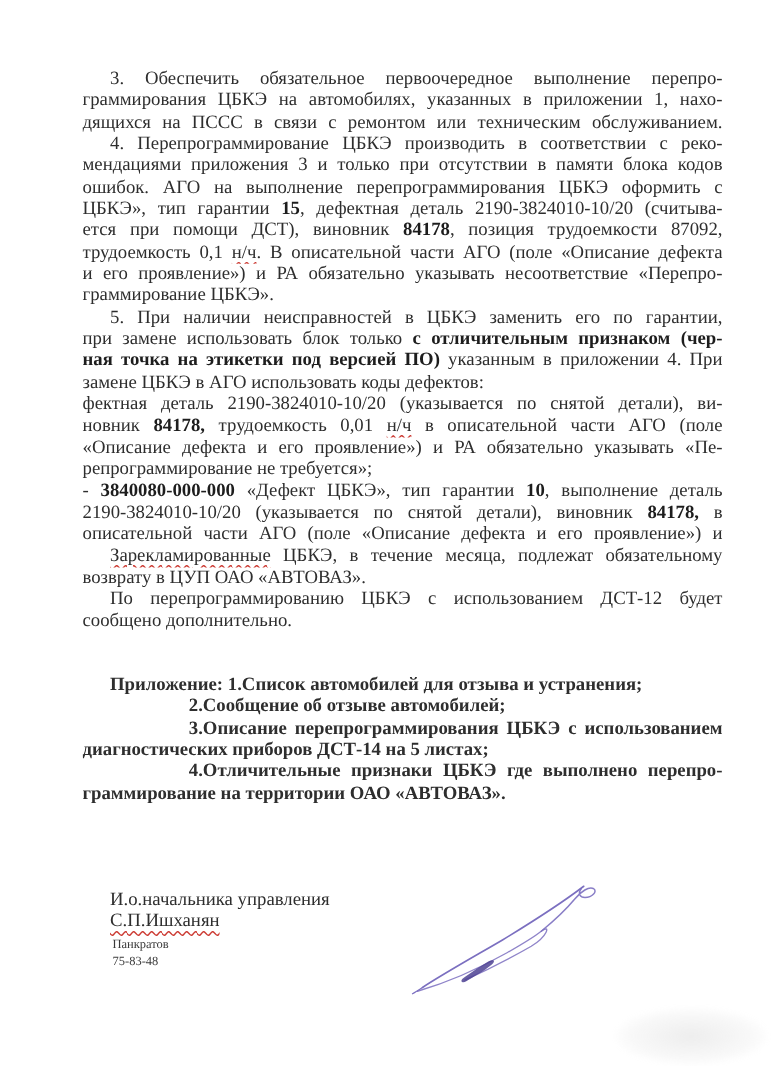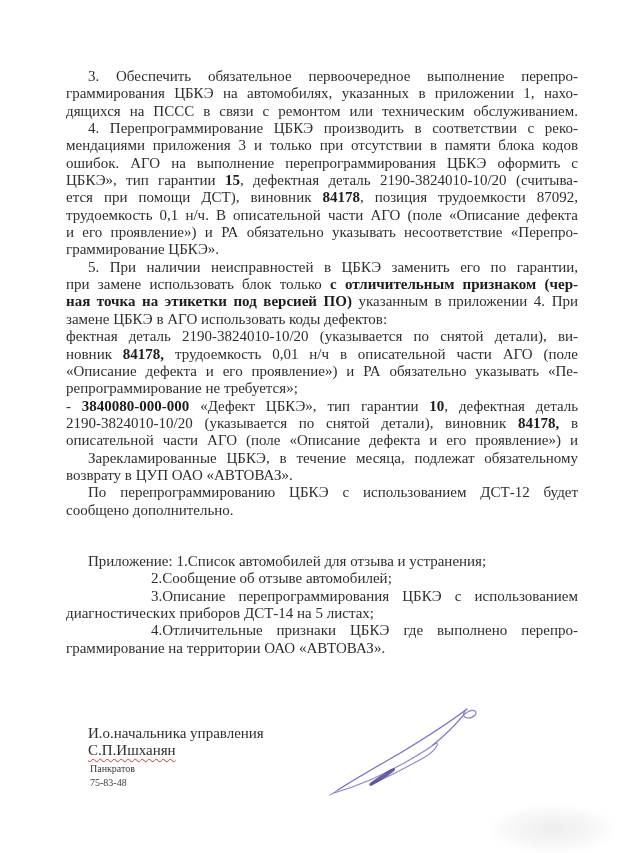--- a/index.html
+++ b/index.html
@@ -1,36 +1,36 @@
 <!DOCTYPE html>
 <html><head>
 <meta charset="utf-8">
 <style>
   html,body{margin:0;padding:0;background:#ffffff;}
   .page{
     position:relative;width:620px;height:853px;background:#ffffff;overflow:hidden;
     font-family:"Liberation Serif","DejaVu Serif",serif;
     color:#2e2e2e;font-size:15px;
   }
-  .doc-body{position:absolute;left:66px;top:68px;width:512px;}
+  .doc-body{position:absolute;left:66px;top:55px;width:512px;}
   .para{margin:0;}
   .line{
     height:17.35px;line-height:17.35px;overflow:hidden;
     text-align:left;white-space:normal;
   }
   .line.j{text-align:justify;text-align-last:justify;}
   .b{font-weight:bold;color:#1d1d1d;}
   .sq{
     text-decoration-line:underline;
     text-decoration-style:wavy;
     text-decoration-color:#cc3b33;
     text-decoration-thickness:1px;
     text-underline-offset:3px;
   }
-  .attachment{margin-top:34px;}
+  .attachment{margin-top:34px;font-weight:bold;}
   .signature-row{
     margin-top:68px;height:17.35px;line-height:17.35px;
     display:flex;justify-content:space-between;
     padding-left:22px;
     flex-direction:column;
   }
   .footer-block{margin-top:20px;padding-left:24px;font-size:10px;line-height:14px;color:#3a3a3a;}
   .signature-svg{position:absolute;left:328px;top:700px;pointer-events:none;}
   .stamp{
     position:absolute;left:492px;top:806px;width:122px;height:46px;
@@ -65,21 +65,21 @@
         <div class="line j"><span class="b">ная точка на этикетки под версией ПО)</span><span> указанным в приложении 4. При</span></div>
         <div class="line"><span>замене ЦБКЭ в АГО использовать коды дефектов:</span></div>
       </div>
       <div class="para">
         <div class="line j"><span>фектная деталь 2190-3824010-10/20 (указывается по снятой детали), ви-</span></div>
         <div class="line j"><span>новник </span><span class="b">84178,</span><span> трудоемкость 0,01 </span><span class="sq">н/ч</span><span> в описательной части АГО (поле</span></div>
         <div class="line j"><span>«Описание дефекта и его проявление») и РА обязательно указывать «Пе-</span></div>
         <div class="line"><span>репрограммирование не требуется»;</span></div>
       </div>
       <div class="para">
-        <div class="line j"><span>- </span><span class="b">3840080-000-000</span><span> «Дефект ЦБКЭ», тип гарантии </span><span class="b">10</span><span>, дефектная деталь</span></div>
+        <div class="line j"><span>- </span><span class="b">3840080-000-000</span><span> «Дефект ЦБКЭ», тип гарантии </span><span class="b">10</span><span>, выполнение деталь</span></div>
         <div class="line j"><span>2190-3824010-10/20 (указывается по снятой детали), виновник </span><span class="b">84178,</span><span> в</span></div>
         <div class="line j"><span>описательной части АГО (поле «Описание дефекта и его проявление») и</span></div>
       </div>
       <div class="para">
         <div class="line j" style="padding-left: 22px;"><span class="sq">Зарекламированные</span><span> ЦБКЭ, в течение месяца, подлежат обязательному</span></div>
         <div class="line"><span>возврату в ЦУП ОАО «АВТОВАЗ».</span></div>
       </div>
       <div class="para">
         <div class="line j" style="padding-left: 22px;"><span>По перепрограммированию ЦБКЭ с использованием ДСТ-12 будет</span></div>
         <div class="line"><span>сообщено дополнительно.</span></div>

